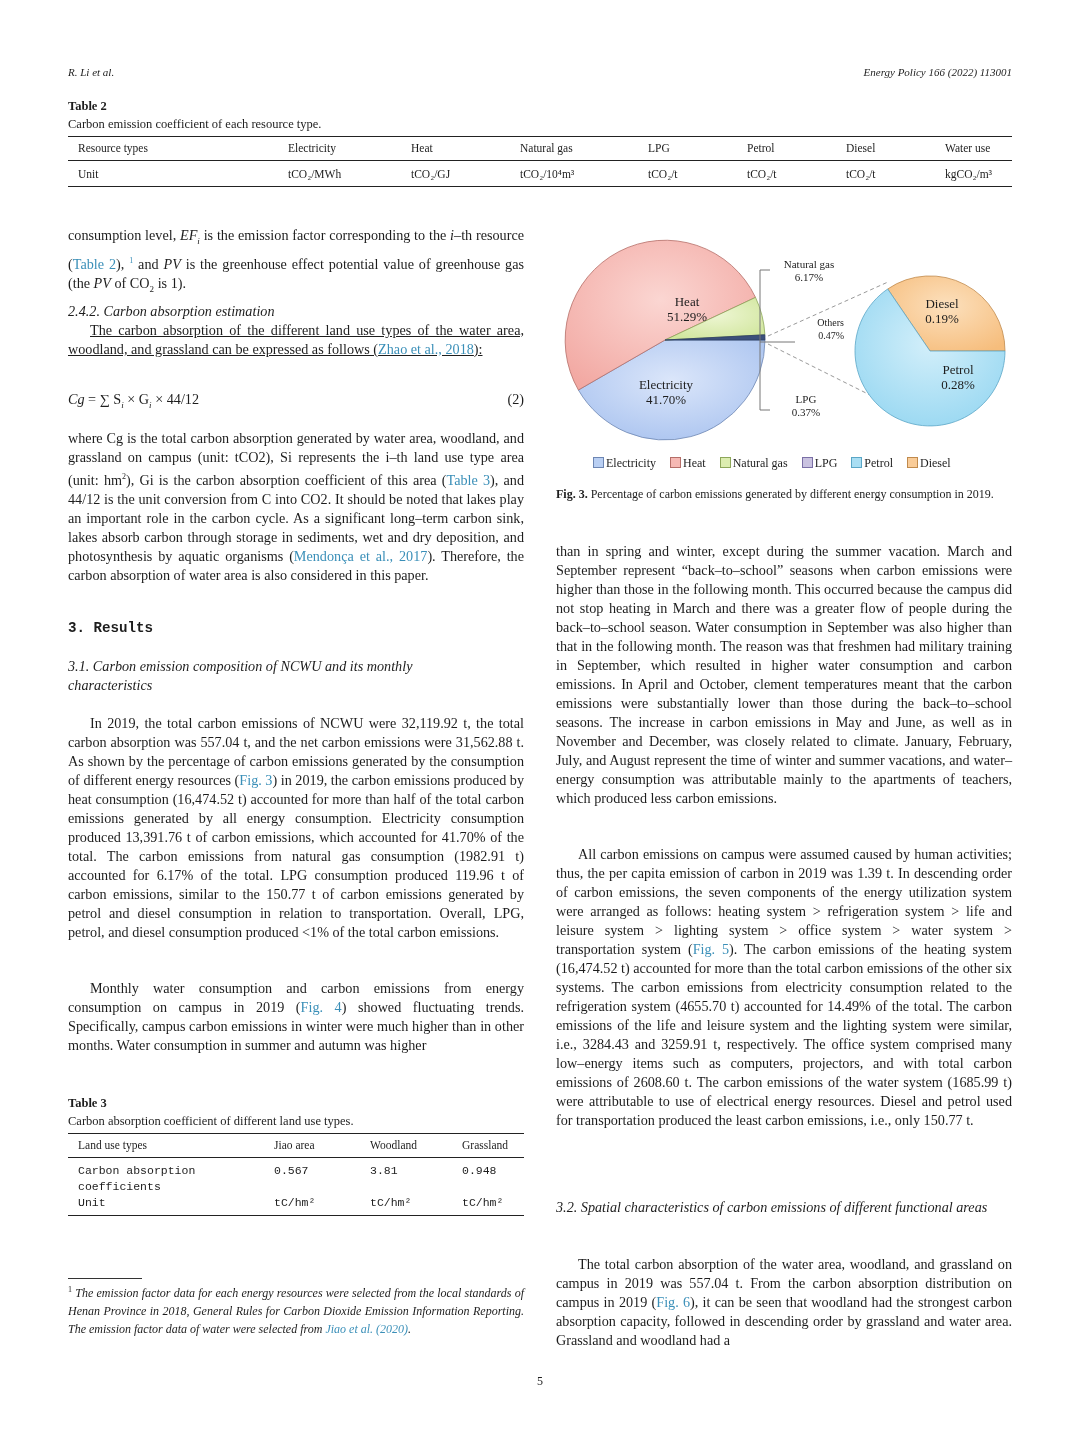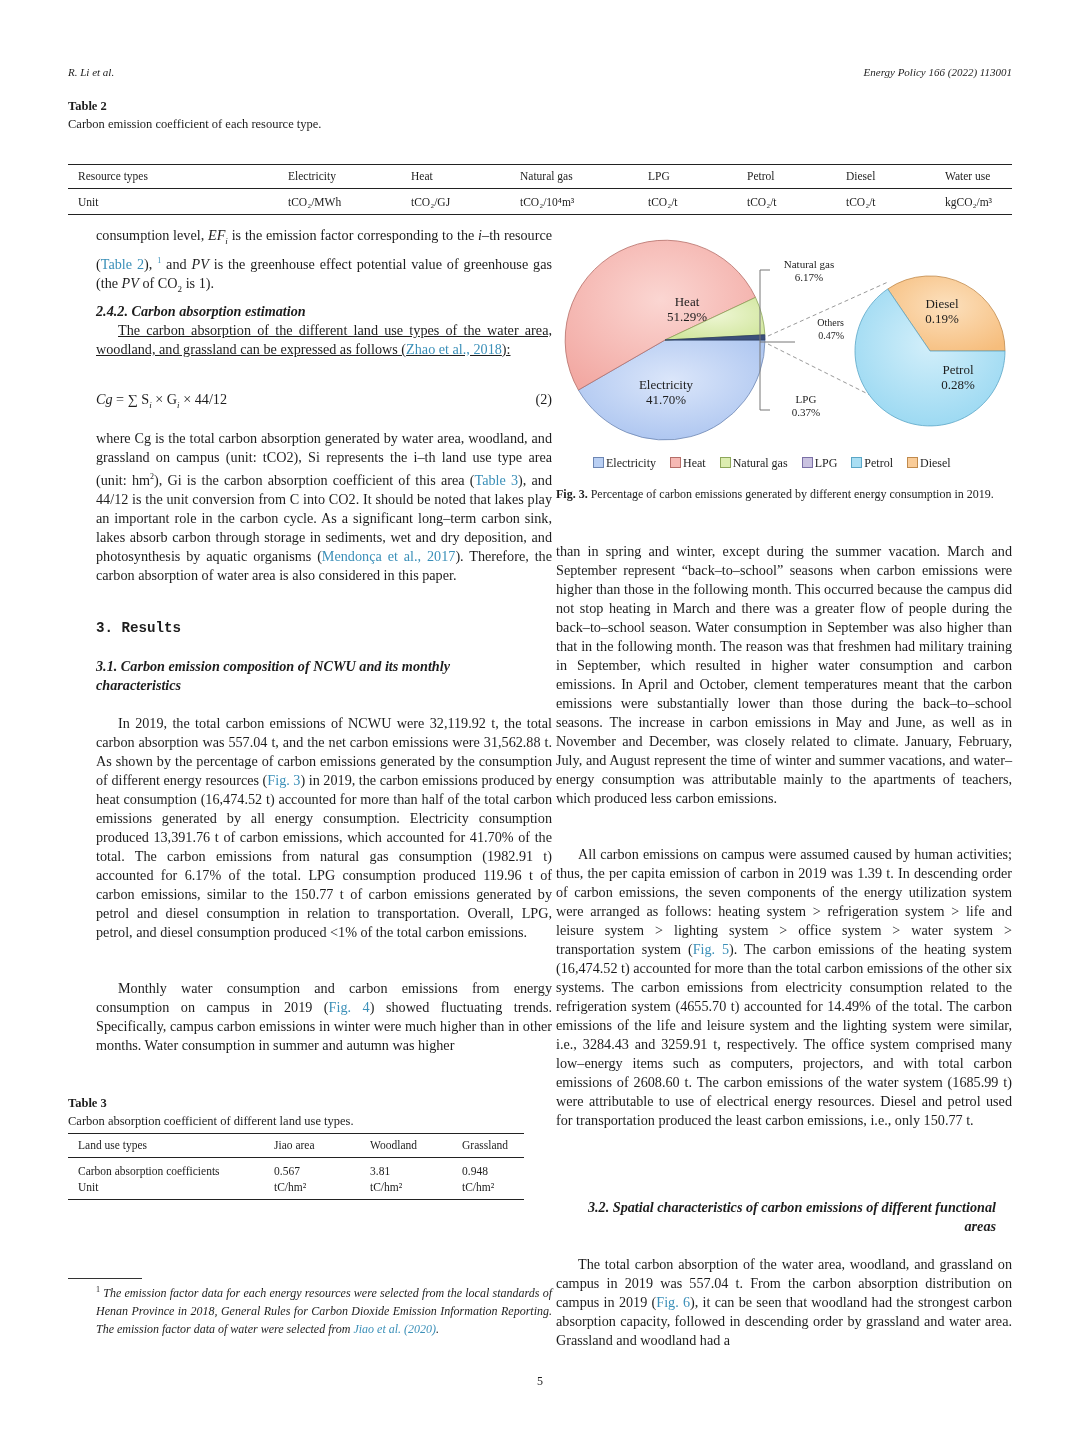--- a/index.html
+++ b/index.html
@@ -3,40 +3,40 @@
 <meta charset="utf-8">
 <style>
   html, body { margin: 0; padding: 0; background: #ffffff; }
   body { width: 1080px; height: 1440px; position: relative; overflow: hidden;
          font-family: "Liberation Serif", "DejaVu Serif", serif; color: #1d1d1d; }
   .abs { position: absolute; }
   .running { font-style: italic; font-size: 11px; top: 66px; }
   .tbl-label { font-weight: bold; font-size: 12.5px; }
   .tbl-cap { font-size: 12.5px; }
   table { border-collapse: collapse; font-size: 11.5px; }
-  .t2 { left: 68px; top: 136px; width: 944px; margin-top: 28px; }
+  .t2 { left: 68px; top: 136px; width: 944px; }
   .t2 th, .t2 td, .t3 th, .t3 td { text-align: left; font-weight: normal; padding: 0 0 0 10px; vertical-align: top; }
   .t2 thead tr { border-top: 1.3px solid #222; border-bottom: 1px solid #222; }
   .t2 thead th { height: 23px; line-height: 23px; }
   .t2 tbody tr:last-child { border-bottom: 1.3px solid #222; }
   .t2 tbody td { line-height: 16px; }
   .t2 tbody tr:first-child td { padding-top: 5px; }
   .t2 tbody tr:last-child td { padding-bottom: 4px; }
   .t3 { left: 68px; top: 1133px; width: 456px; }
   .t3 thead tr { border-top: 1.3px solid #222; border-bottom: 1px solid #222; }
   .t3 thead th { height: 23px; line-height: 23px; }
   .t3 tbody tr:last-child { border-bottom: 1.3px solid #222; }
-  .t3 tbody td { line-height: 16px; }
+  .t3 tbody td { line-height: 16px; font-family: Liberation Mono, monospace; }
   .t3 tbody tr:first-child td { padding-top: 5px; }
   .t3 tbody tr:last-child td { padding-bottom: 4px; }
   .para { font-size: 14.2px; line-height: 19px; text-align: justify; }
   .para.indent { text-indent: 22px; }
-  .col-left { left: 68px; width: 456px; margin-left: 28px; }
+  .col-left { left: 68px; width: 456px; }
   .col-right { left: 556px; width: 456px; }
-  .heading-it { font-style: italic; font-size: 14.2px; line-height: 19px; font-weight: bold; }
+  .heading-it { font-style: italic; font-size: 14.2px; line-height: 19px; }
   .heading-b { font-weight: bold; font-size: 14.2px; }
   .link { color: #3a8fb8; }
   .eq { font-size: 14.2px; }
   .eq i { }
   .fig-cap { font-size: 12px; line-height: 16.5px; text-align: justify; }
   .fig-cap b { font-weight: bold; }
   .footnote { font-size: 12px; line-height: 18px; font-style: italic; text-align: justify; }
   .fn-rule { left: 68px; top: 1278px; width: 74px; border-top: 1px solid #333; height: 0; }
   .page-num { font-size: 12px; left: 537px; top: 1374px; }
   .legend { font-family: "Liberation Serif", serif; font-size: 12px; display: flex; gap: 14px; }
@@ -216,17 +216,17 @@
   <div><span class="sw" style="background:#a9def3; border-color:#5aa6c6;"></span><span>Petrol</span></div>
   <div><span class="sw" style="background:#f9cc98; border-color:#c08a4c;"></span><span>Diesel</span></div>
 </div>
 
 <div class="abs fig-cap col-right" style="top:486px;"><b>Fig. 3.</b><span> Percentage of carbon emissions generated by different energy consumption in 2019.</span></div>
 
 <div class="abs para col-right" style="top:542px;">than in spring and winter, except during the summer vacation. March and September represent “back–to–school” seasons when carbon emissions were higher than those in the following month. This occurred because the campus did not stop heating in March and there was a greater flow of people during the back–to–school season. Water consumption in September was also higher than that in the following month. The reason was that freshmen had military training in September, which resulted in higher water consumption and carbon emissions. In April and October, clement temperatures meant that the carbon emissions were substantially lower than those during the back–to–school seasons. The increase in carbon emissions in May and June, as well as in November and December, was closely related to climate. January, February, July, and August represent the time of winter and summer vacations, and water–energy consumption was attributable mainly to the apartments of teachers, which produced less carbon emissions.</div>
 
 <div class="abs para col-right indent" style="top:845px;"><span>All carbon emissions on campus were assumed caused by human activities; thus, the per capita emission of carbon in 2019 was 1.39 t. In descending order of carbon emissions, the seven components of the energy utilization system were arranged as follows: heating system &gt; refrigeration system &gt; life and leisure system &gt; lighting system &gt; office system &gt; water system &gt; transportation system (</span><span class="link">Fig. 5</span><span>). The carbon emissions of the heating system (16,474.52 t) accounted for more than the total carbon emissions of the other six systems. The carbon emissions from electricity consumption related to the refrigeration system (4655.70 t) accounted for 14.49% of the total. The carbon emissions of the life and leisure system and the lighting system were similar, i.e., 3284.43 and 3259.91 t, respectively. The office system comprised many low–energy items such as computers, projectors, and with total carbon emissions of 2608.60 t. The carbon emissions of the water system (1685.99 t) were attributable to use of electrical energy resources. Diesel and petrol used for transportation produced the least carbon emissions, i.e., only 150.77 t.</span></div>
 
-<div class="abs heading-it col-right" style="top:1198px; width:440px;text-align:right;">3.2.  Spatial characteristics of carbon emissions of different functional areas</div>
+<div class="abs heading-it col-right" style="top:1198px; width:440px;">3.2.  Spatial characteristics of carbon emissions of different functional areas</div>
 
 <div class="abs para col-right indent" style="top:1255px;"><span>The total carbon absorption of the water area, woodland, and grassland on campus in 2019 was 557.04 t. From the carbon absorption distribution on campus in 2019 (</span><span class="link">Fig. 6</span><span>), it can be seen that woodland had the strongest carbon absorption capacity, followed in descending order by grassland and water area. Grassland and woodland had a</span></div>
 
 <div class="abs page-num">5</div>
 
 </body></html>

